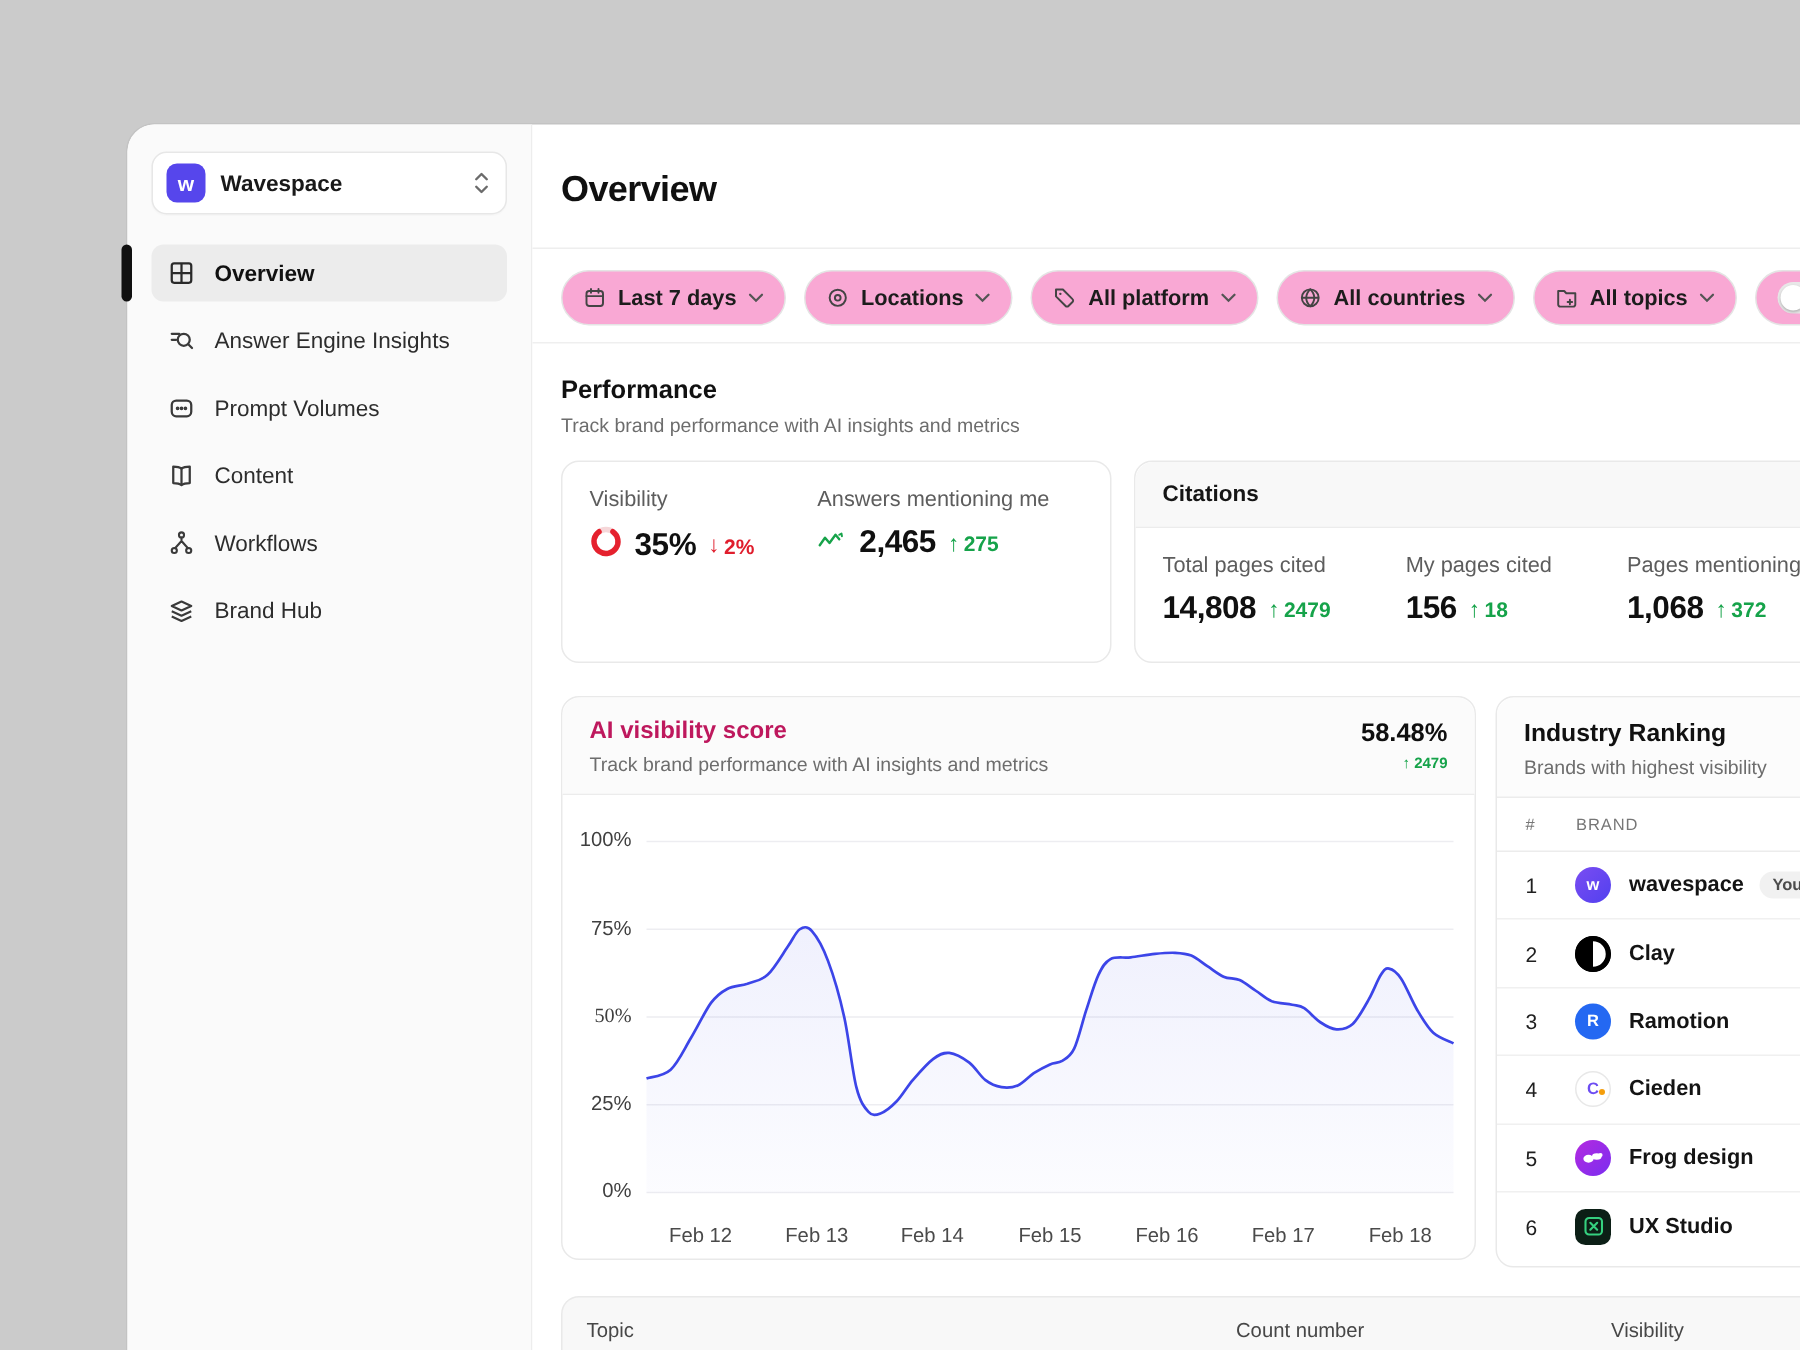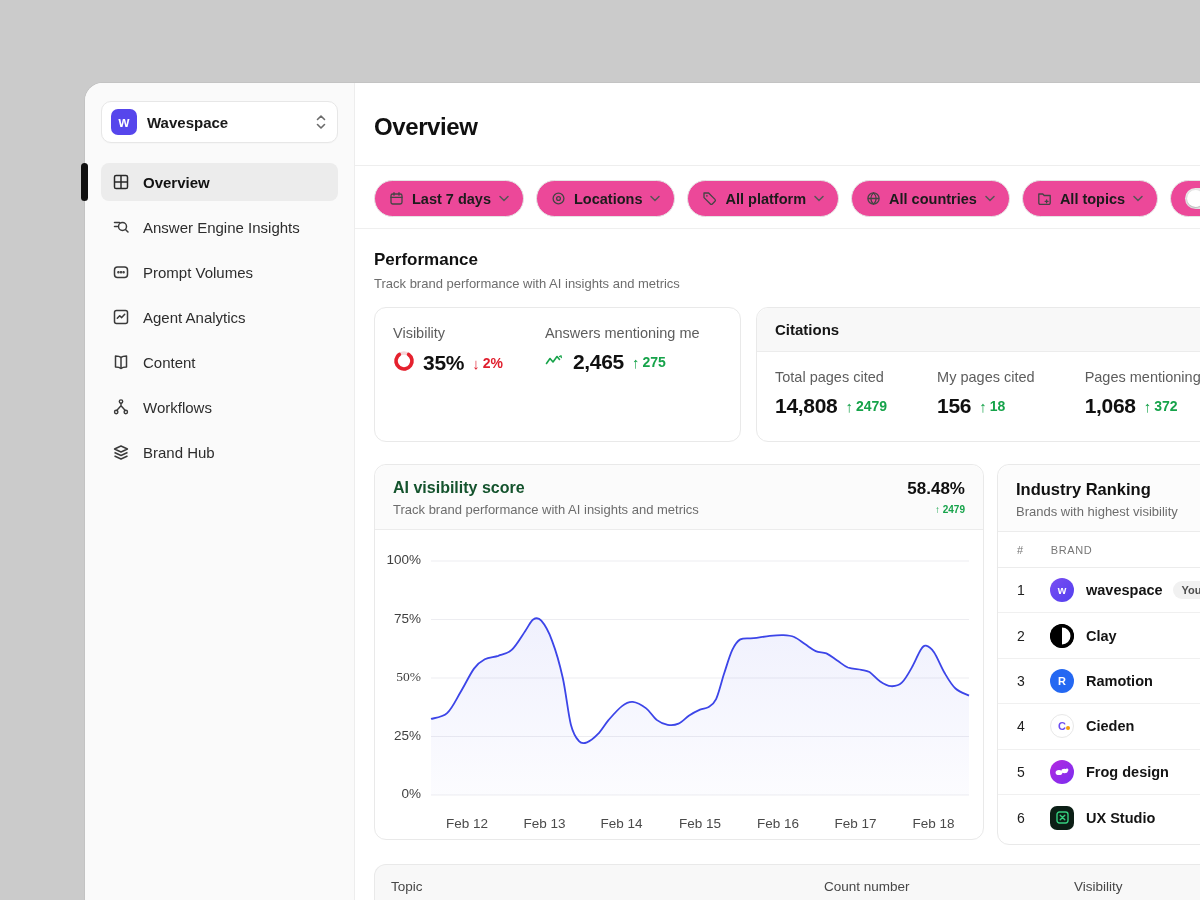--- a/index.html
+++ b/index.html
@@ -44,21 +44,21 @@
   }
   .nav-item.active { background:#ececec; font-weight:600; color:#111; }
   .nav-item svg { flex:0 0 18px; }
   
   .main { position:absolute; left:270px; top:0; width:945px; }
   .main-inner { padding-left:19px; }
   .page-title { margin-top:30px; font-size:24px; font-weight:700; letter-spacing:-0.4px; color:#101010; }
   .hr { border-top:1px solid #eeeeee; margin-top:24px; }
   .filters { margin-top:14px; display:flex; gap:12px; }
   .chip {
-    height:37px; border:1px solid #e4e4e4; border-radius:19px; background:#ec4899;
+    height:37px; border:1px solid #e4e4e4; border-radius:19px; background:#f9a8d4;
     display:flex; align-items:center; gap:8px; padding:0 14px;
     font-size:14.5px; font-weight:600; color:#1c1c1c; cursor:pointer; white-space:nowrap;
     flex:0 0 auto;
   }
   .hr2 { border-top:1px solid #efefef; margin-top:11px; }
   .section-title { margin-top:21px; font-size:17px; font-weight:700; color:#111; }
   .section-sub { margin-top:6px; font-size:13px; color:#6d6d6d; }
   .cards-row { margin-top:16px; display:flex; gap:15px; }
   .card { border:1px solid #e9e9e9; border-radius:12px; background:#fff; }
   .card-head {
@@ -74,21 +74,21 @@
   .metric-value-row { margin-top:9px; display:flex; align-items:center; gap:8px; }
   .metric-value { font-size:21px; font-weight:700; color:#101010; letter-spacing:-0.3px; }
   .delta { font-size:14px; font-weight:600; display:flex; align-items:center; gap:3px; }
   .delta.up { color:#16a34a; } .delta.down { color:#e01e2d; }
   .arrow { font-size:15px; font-weight:400; }
   
   .chart-row { margin-top:22px; display:flex; gap:13px; align-items:flex-start; }
   .chart-card { flex:0 0 610px; height:376px; }
   .chart-head { display:flex; justify-content:space-between; padding:14px 18px 12px 18px;
     background:#fbfbfb; border-bottom:1px solid #ececec; border-radius:12px 12px 0 0; }
-  .chart-title { font-size:16px; font-weight:700; color:#14532d; }
+  .chart-title { font-size:16px; font-weight:700; color:#be185d; }
   .chart-sub { margin-top:5px; font-size:13px; color:#6d6d6d; }
   .chart-score { font-size:17px; font-weight:700; text-align:right; color:#0f0f0f; }
   .chart-score-delta { margin-top:5px; font-size:10px; font-weight:600; color:#16a34a; text-align:right; }
   .chart-body { position:relative; height:304px; }
   .plot { position:absolute; left:56px; top:31px; width:538px; height:234px; overflow:visible; }
   .ytick { position:absolute; right:562px; width:48px; text-align:right; font-size:13.5px; color:#3f3f3f; }
   .xtick { position:absolute; top:286px; width:64px; text-align:center; font-size:13.5px; color:#4a4a4a; }
   
   .rank-card { flex:0 0 320px; height:381px; overflow:hidden; }
   .rank-head { padding:15px 18px 12px 18px; background:#fcfcfc; border-radius:12px 12px 0 0; }
@@ -164,27 +164,20 @@
       <div class="nav-item">
         <svg width="18" height="18" viewBox="0 0 18 18" fill="none" stroke="#3a3a3a" stroke-width="1.5" stroke-linecap="round">
             <rect x="2.5" y="4" width="13" height="10.5" rx="3"></rect>
             <circle cx="6.4" cy="9.2" r="0.5" fill="#3a3a3a"></circle>
             <circle cx="9" cy="9.2" r="0.5" fill="#3a3a3a"></circle>
             <circle cx="11.6" cy="9.2" r="0.5" fill="#3a3a3a"></circle>
           </svg>
         <span>Prompt Volumes</span>
       </div>
       <div class="nav-item">
-        <svg width="18" height="18" viewBox="0 0 18 18" fill="none" stroke="#3a3a3a" stroke-width="1.5" stroke-linecap="round" stroke-linejoin="round">
-            <rect x="2.5" y="2.5" width="13" height="13" rx="2"></rect>
-            <path d="M5.3 10.3l2.4-2.6 2 1.9 3-3.3"></path>
-          </svg>
-        <span>Agent Analytics</span>
-      </div>
-      <div class="nav-item">
         <svg width="18" height="18" viewBox="0 0 18 18" fill="none" stroke="#3a3a3a" stroke-width="1.5" stroke-linejoin="round">
             <path d="M9 4.4C7.8 3.4 6.2 3 3.5 3v11c2.7 0 4.3.4 5.5 1.4 1.2-1 2.8-1.4 5.5-1.4V3C11.8 3 10.2 3.4 9 4.4z"></path>
             <path d="M9 4.4v11"></path>
           </svg>
         <span>Content</span>
       </div>
       <div class="nav-item">
         <svg width="18" height="18" viewBox="0 0 18 18" fill="none" stroke="#3a3a3a" stroke-width="1.4" stroke-linecap="round">
             <circle cx="9" cy="3.6" r="1.7"></circle>
             <circle cx="4.2" cy="14" r="1.7"></circle>

